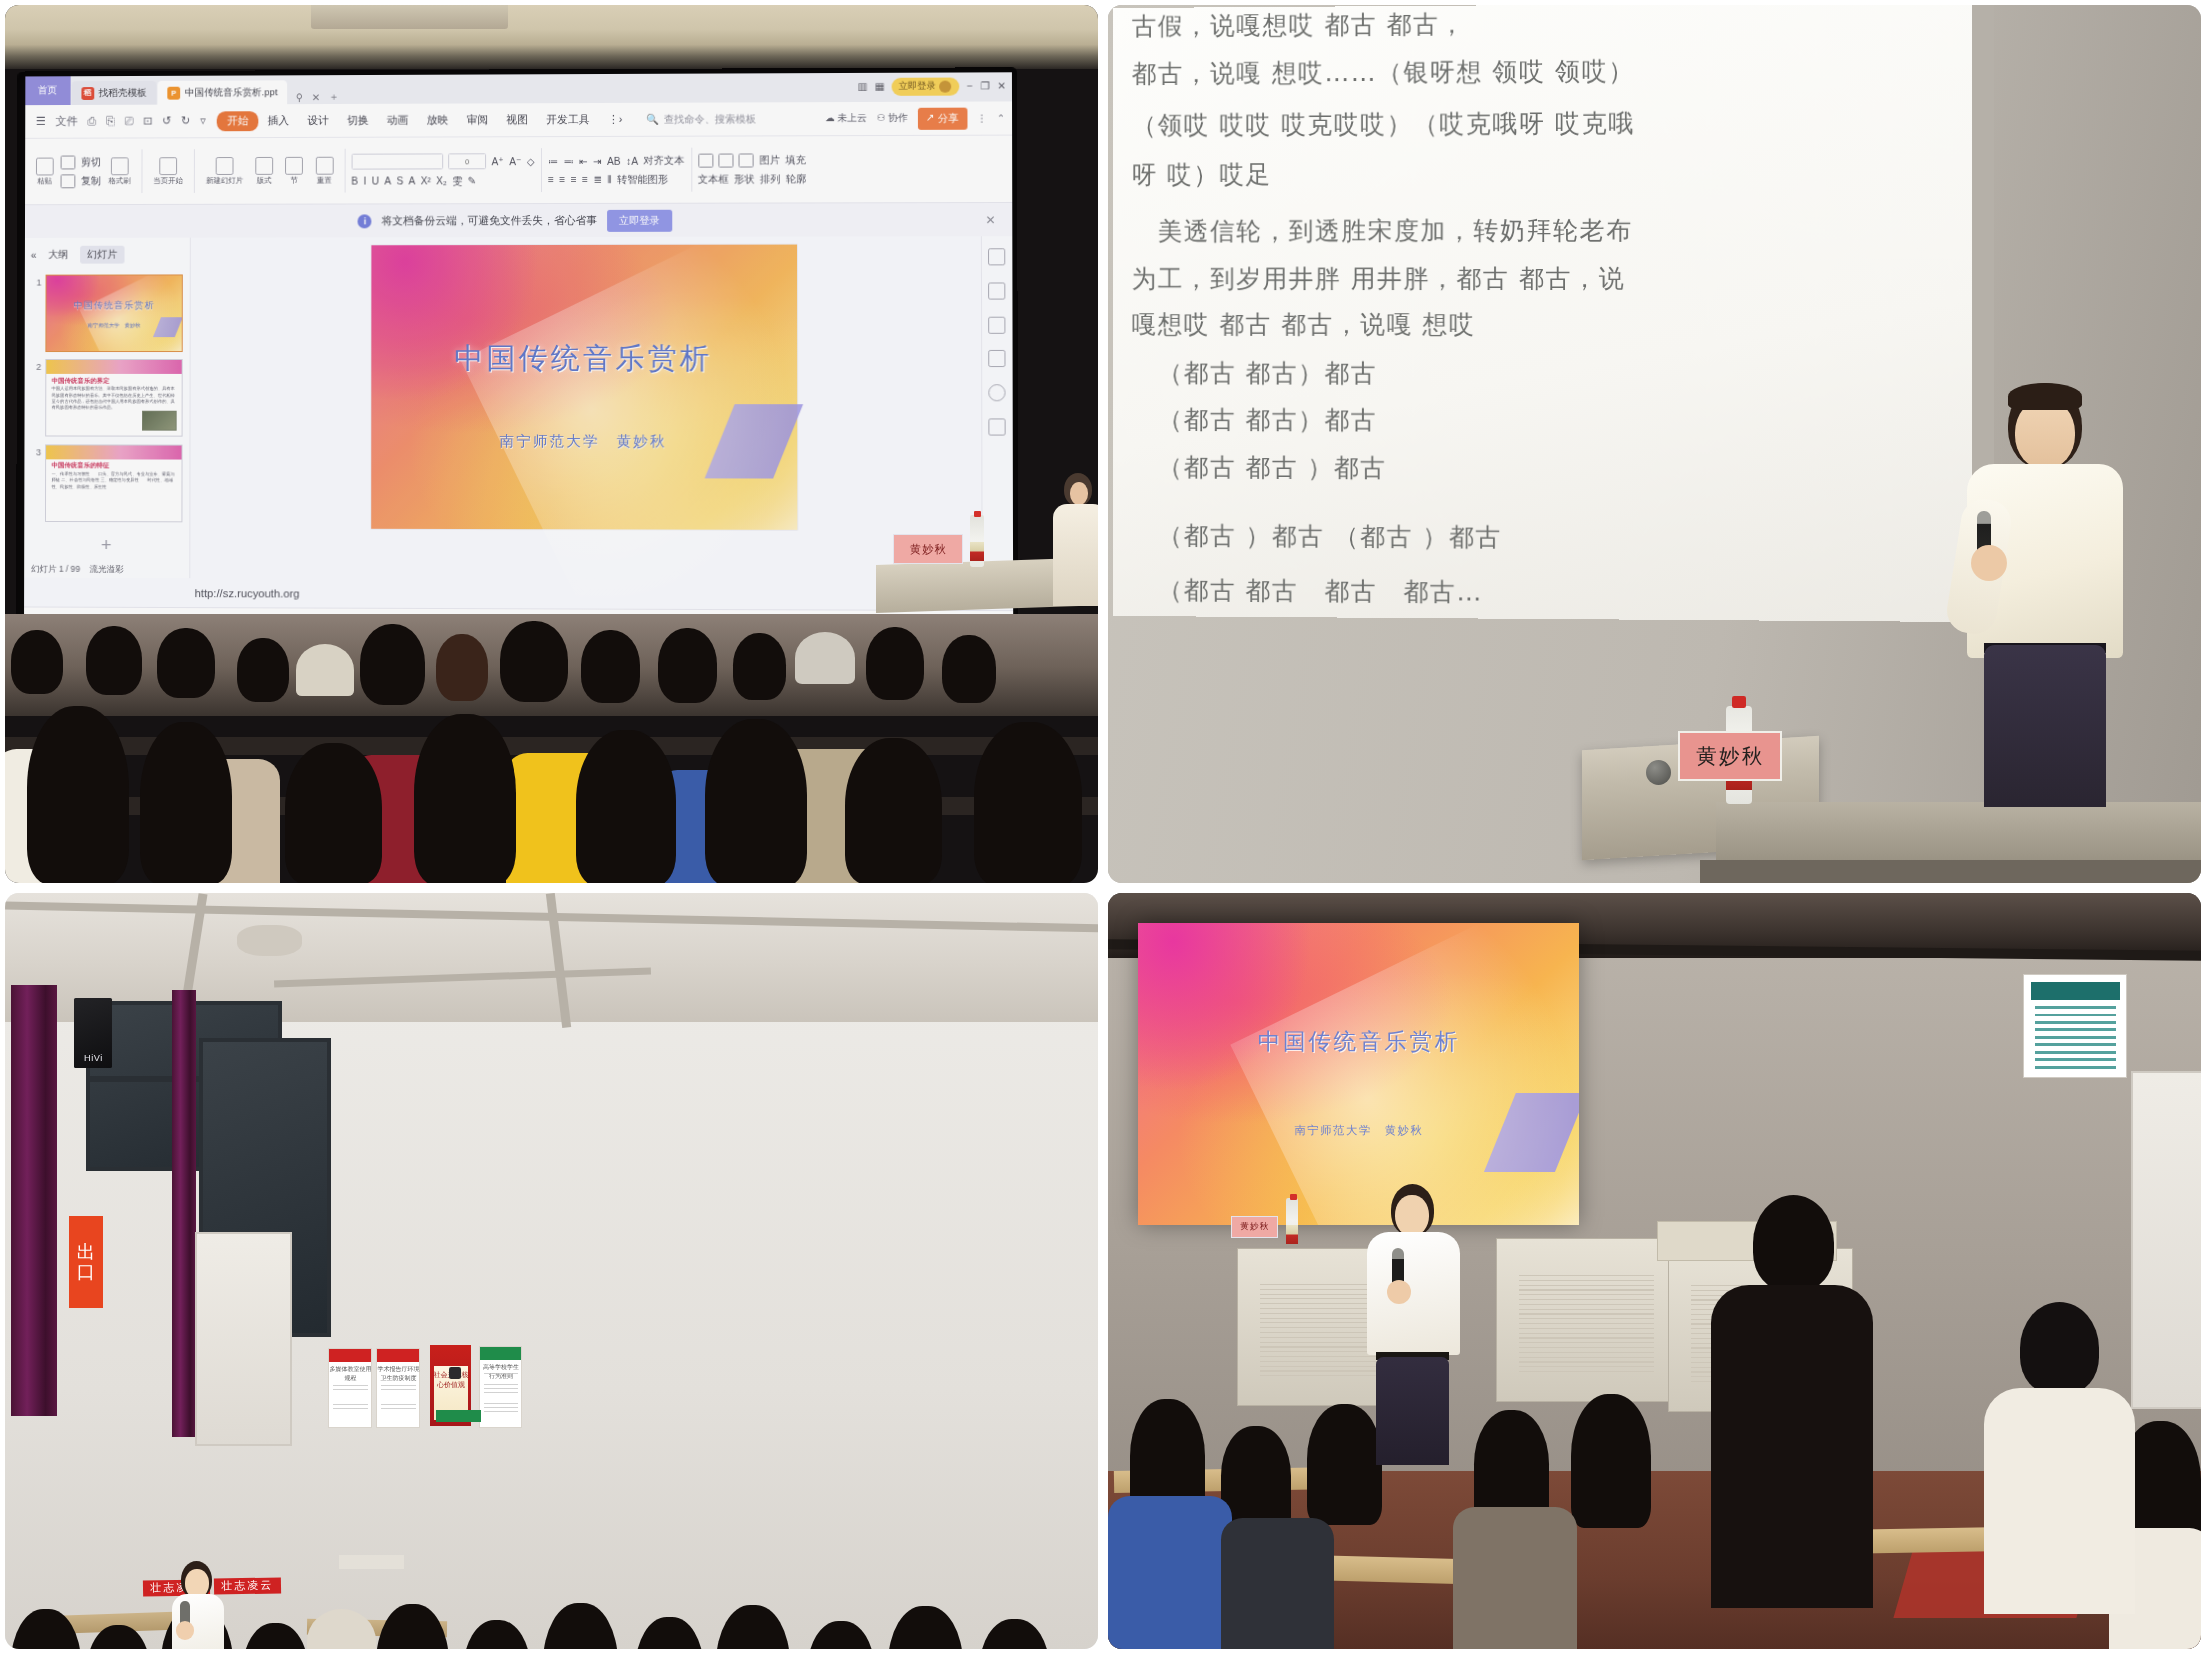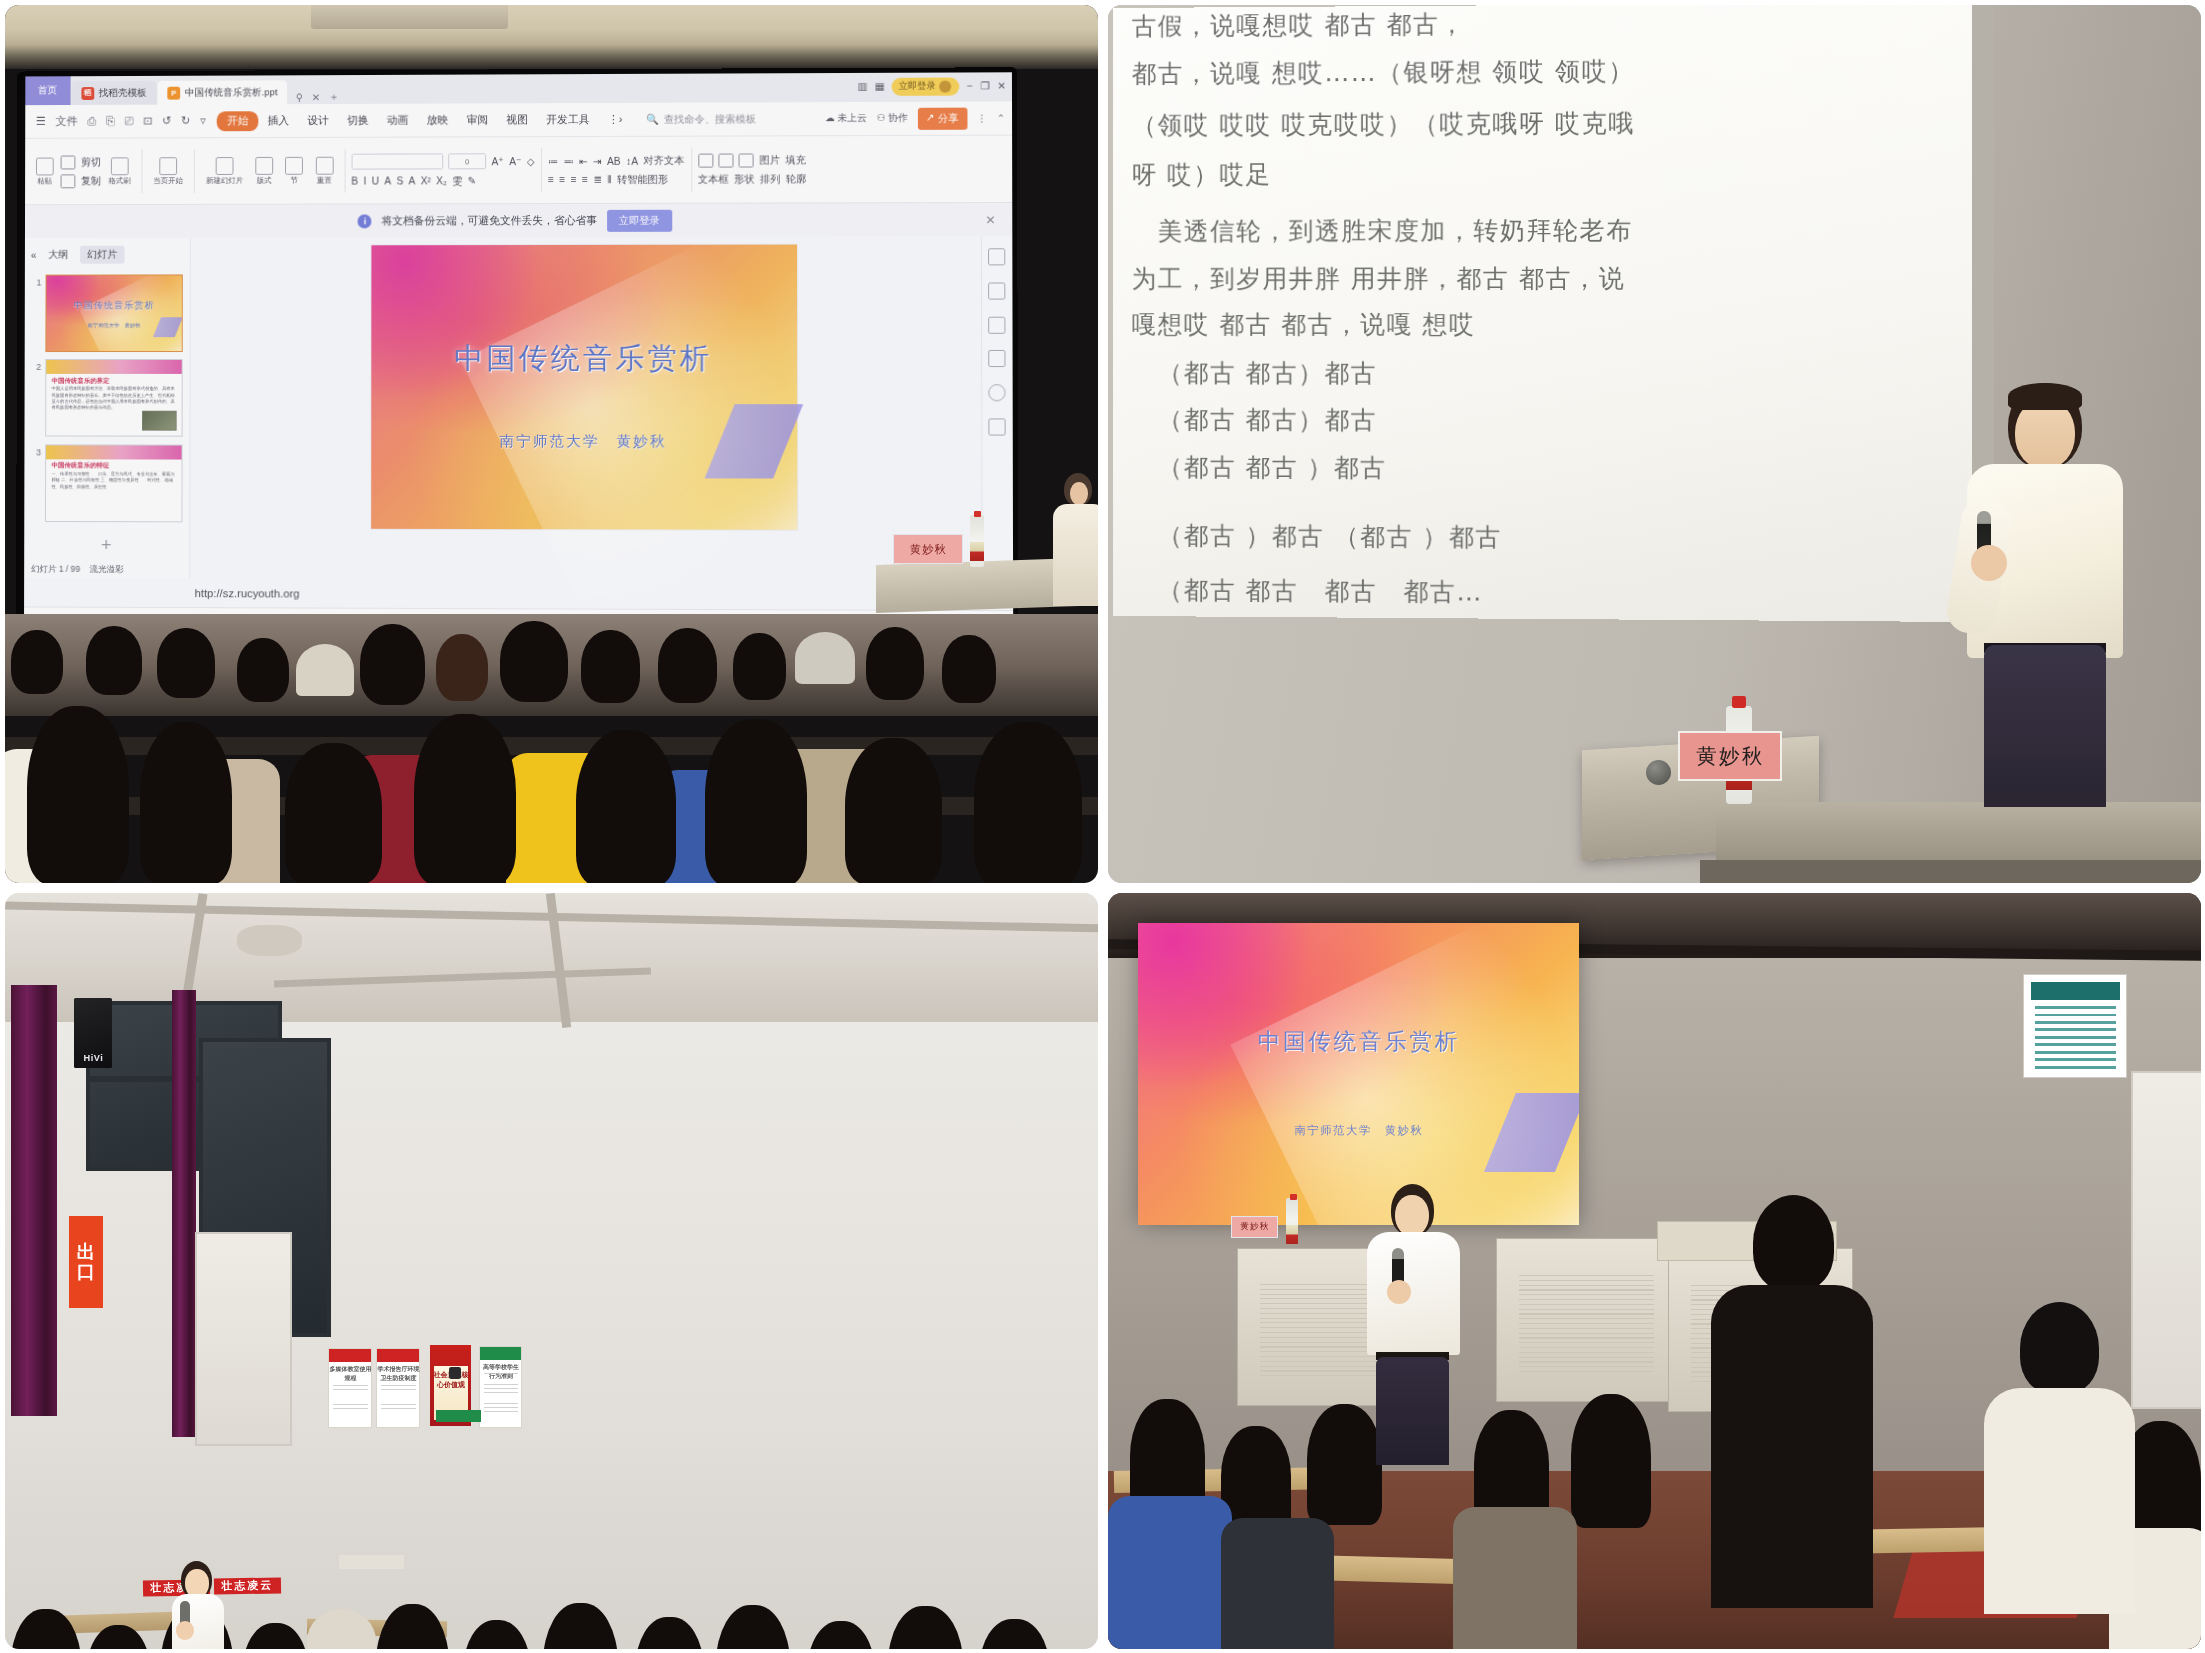--- a/index.html
+++ b/index.html
@@ -2,21 +2,21 @@
 <html style="font-size:8.6px"><head>
 <meta charset="utf-8">
 <style>
   html,body{margin:0;padding:0;background:#ffffff;}
   body{font-family:"Liberation Sans","DejaVu Sans",sans-serif;}
   .collage{position:relative;width:2205px;height:1654px;background:#fff;
     display:grid;grid-template-columns:1103px 1103px;grid-template-rows:888px 766px;}
   .panel{position:relative;overflow:hidden;border-radius:14px;margin:5.4px;}
   .p1{background:#151213;}
   .p2{background:#b4b0aa;}
-  .p3{background:#e5e5e5;font-weight:bold;}
+  .p3{background:#e5e5e5;}
   .p4{background:#2d2623;}
 
   
   .ceiling{position:absolute;left:0;top:0;width:100%;height:64px;
     background:linear-gradient(180deg,#d9cfb6 0%,#cfc5ab 38%,#b9ae93 62%,#6d6758 80%,#2b2724 100%);}
   .ceiling:after{content:"";position:absolute;left:28%;top:0;width:18%;height:24px;
     background:linear-gradient(180deg,#cfc7b2,#b3a894);border-radius:0 0 3.2px 3.2px;}
   .screen-shell{position:absolute;left:7.5px;top:64px;width:1001px;height:579px;
     background:#0c0a0b;border-radius:5.4px;box-shadow:0 0 27px rgba(0,0,0,.7) inset;
     transform:perspective(1292px) rotateY(-1.1deg) rotateX(.35deg);}

